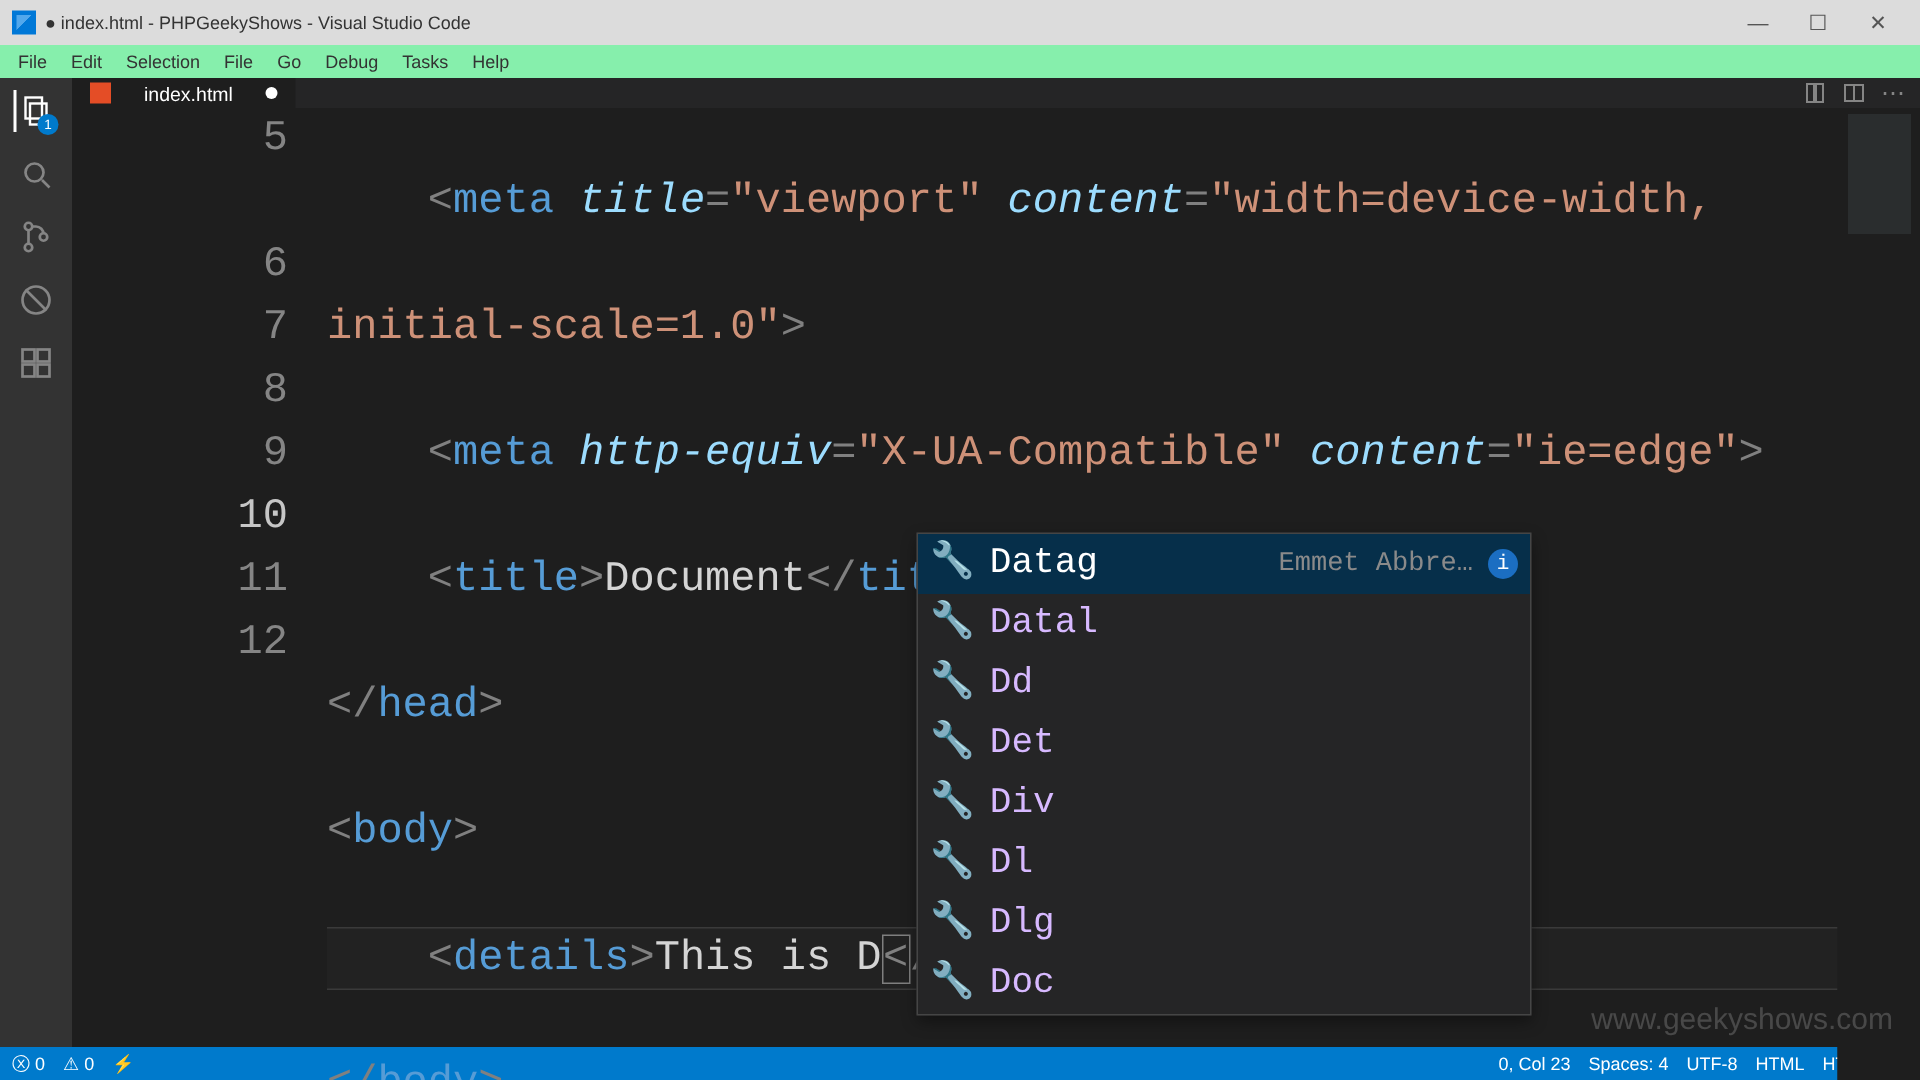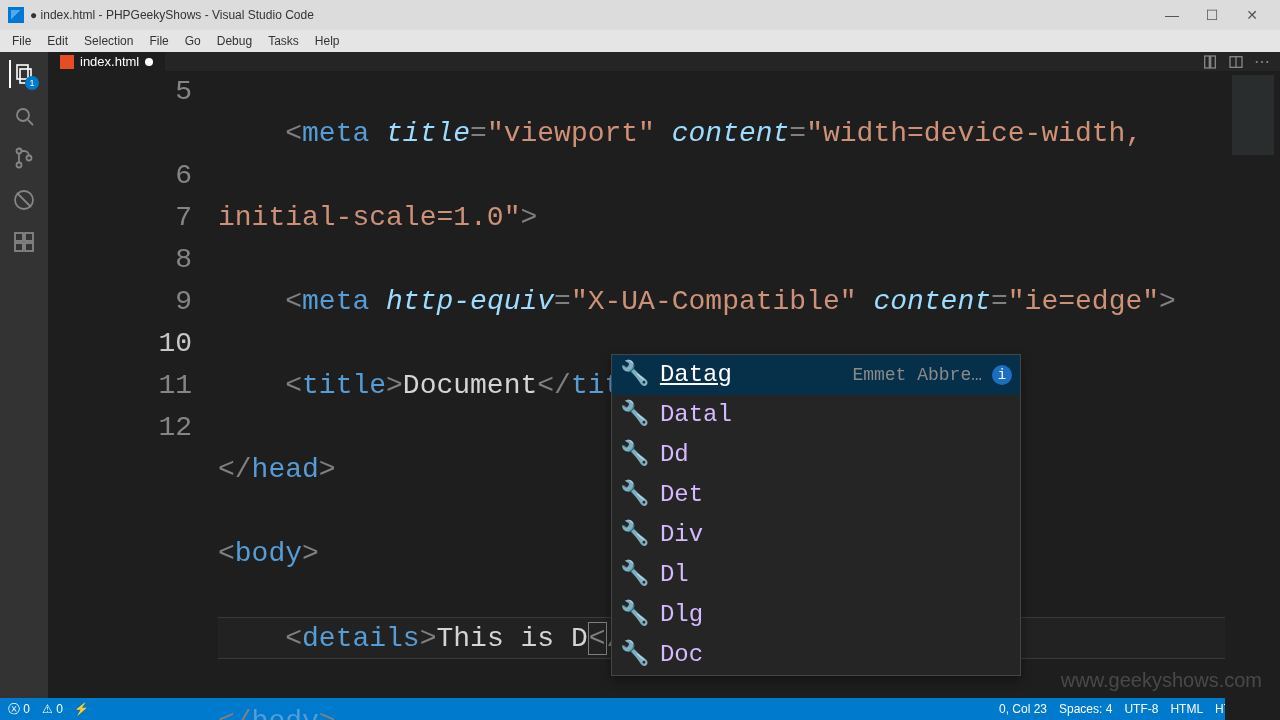--- a/index.html
+++ b/index.html
@@ -28,21 +28,21 @@
   position: relative;
 }
 .titlebar .vscode-icon::after{
   content:"";position:absolute;inset:3px;background:linear-gradient(135deg,#52a8ec 50%,#0078d7 50%);
 }
 .titlebar .title { flex: 0 0 auto; }
 .titlebar .spacer { flex: 1; }
 .titlebar .winbtn { width: 40px; text-align: center; font-size: 14px; color:#555;}
 .menubar {
   height: 22px;
-  background: #e5e5e5;
+  background: #86efac;
   display: flex;
   align-items: center;
   padding: 0 4px;
   font-size: 12px;
   color: #333;
 }
 .menubar .menu-item { padding: 0 8px; }
 .main {
   display: flex;
   height: calc(720px - 30px - 22px - 22px);
@@ -74,21 +74,21 @@
   height: 35px;
   background: #252526;
   display:flex; align-items:stretch;
 }
 .tab {
   background:#1e1e1e;
   color:#fff;
   display:flex; align-items:center;
   padding:0 12px; font-size:13px;
   border-right:1px solid #252526;
-  gap:6px;
+  gap:22px;
 }
 .tab .html-icon { width:14px;height:14px;background:#e44d26;display:inline-block;}
 .tab .dirty { width:8px;height:8px;border-radius:50%;background:#fff;display:inline-block;}
 .tabbar .tab-spacer{flex:1;}
 .tabbar .tab-actions{display:flex;align-items:center;gap:10px;padding:0 10px;color:#858585;}
 .editor {
   flex:1;
   display:flex;
   font-family: "Consolas","Courier New",monospace;
   font-size: 28px;
@@ -127,21 +127,21 @@
   font-family:"Consolas","Courier New",monospace;
   font-size:24px;
   line-height:40px;
   z-index:50;
 }
 .suggest .row{display:flex;align-items:center;padding:0 8px;gap:10px;color:#d4d4d4;}
 .suggest .row.sel{background:#062f4a;color:#fff;}
 .suggest .row .wr-icon{color:#c5c5c5;}
 .suggest .row.sel .wr-icon{color:#c5c5c5;}
 .suggest .row .label{color:#d7b9ff;}
-.suggest .row.sel .label{color:#ffffff;text-decoration:underline;}
+.suggest .row.sel .label{color:#ffffff;}
 .suggest .row .hint{margin-left:auto;color:#8a8a8a;font-size:18px;}
 .suggest .row .info{width:20px;height:20px;border-radius:50%;background:#1b6ec2;color:#fff;font-size:14px;text-align:center;line-height:20px;}
 .statusbar{
   height:22px;background:#007acc;color:#fff;display:flex;align-items:center;font-size:12px;
 }
 .statusbar .sb-left,.statusbar .sb-right{display:flex;align-items:center;gap:12px;padding:0 8px;}
 .statusbar .sb-spacer{flex:1;}
 .watermark{position:absolute;right:18px;bottom:28px;font-size:20px;color:rgba(200,200,200,0.25);font-family:Arial,sans-serif;}
 svg{display:block;}
 </style>

